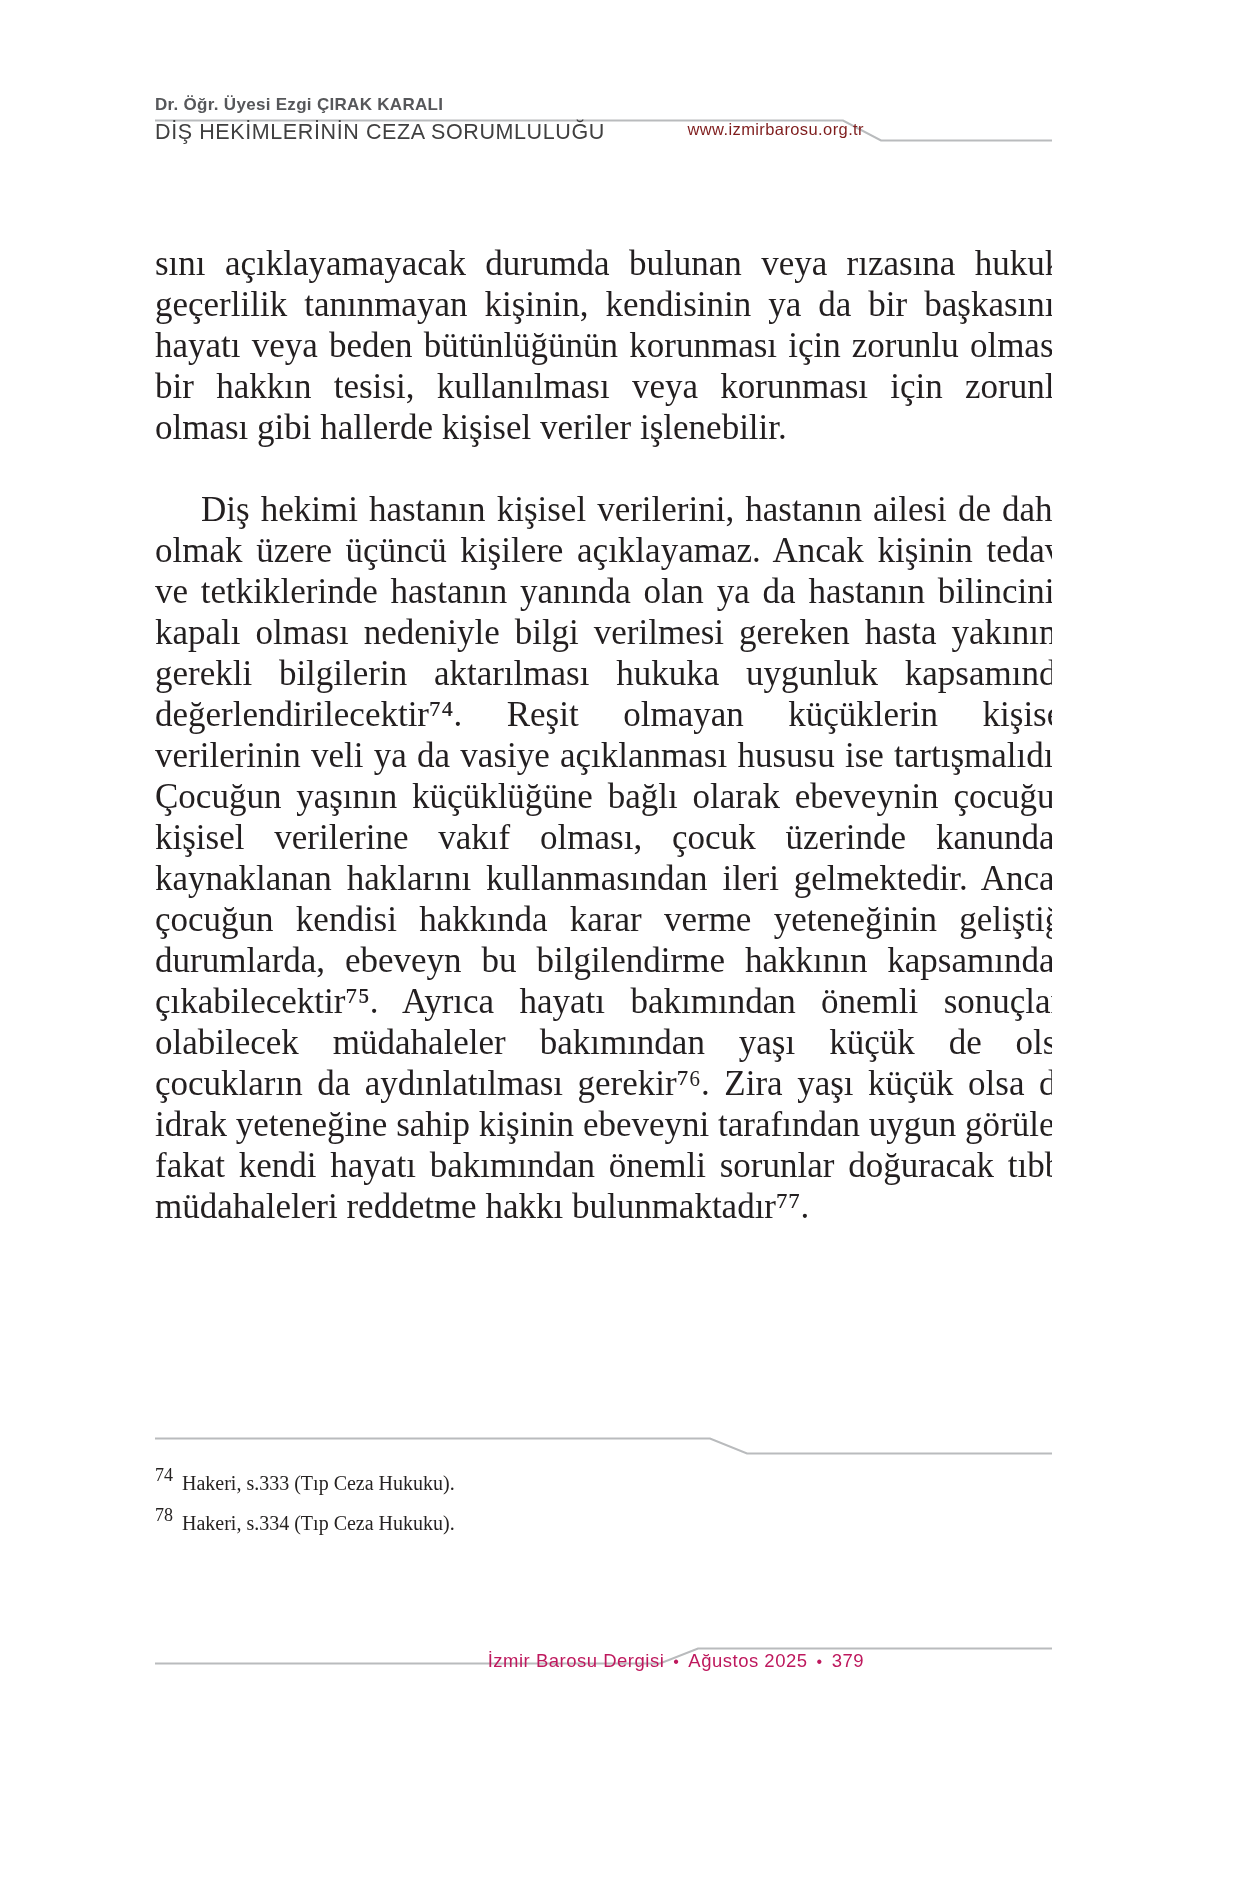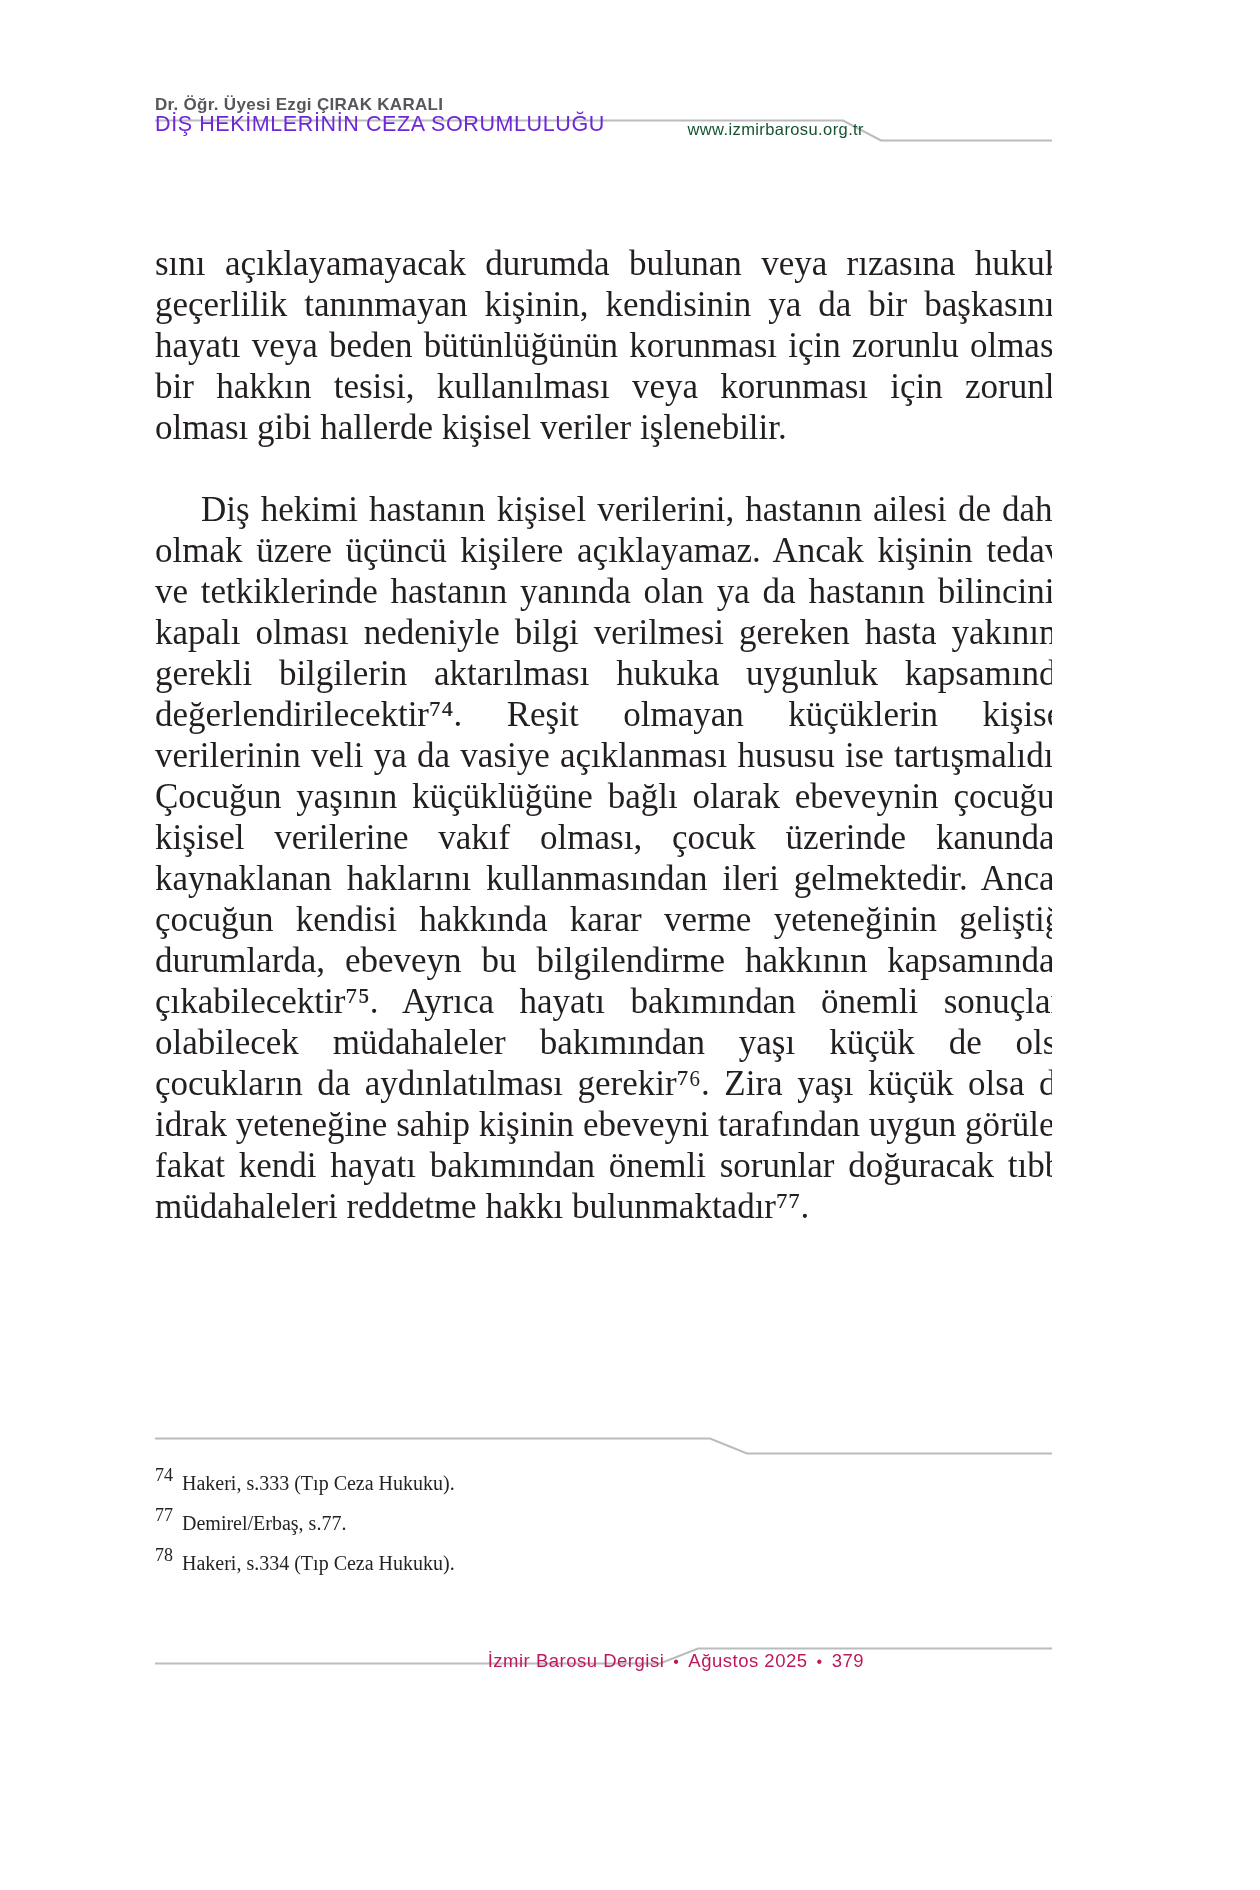--- a/index.html
+++ b/index.html
@@ -30,37 +30,37 @@
     top: 119px;
   }
   .header-rule polyline, .fn-rule polyline, .footer-rule polyline {
     fill: none;
     stroke: #b9bbbd;
     stroke-width: 2;
   }
   .title {
     position: absolute;
     left: 155px;
-    top: 114px;
+    top: 122px;
     font-family: "Liberation Sans", sans-serif;
     font-size: 21.5px;
     font-weight: 400;
     line-height: 1;
-    color: #6d28d9;
+    color: #404040;
     letter-spacing: 0.6px;
     white-space: nowrap;
   }
   .url {
     position: absolute;
     right: 188px;
     top: 121px;
     font-family: "Liberation Sans", sans-serif;
     font-size: 16.5px;
     line-height: 1;
-    color: #14532d;
+    color: #7f1d1d;
     letter-spacing: 0.4px;
     white-space: nowrap;
   }
 
   
   .content {
     position: absolute;
     left: 155px;
     top: 243px;
     width: 917px;
@@ -145,23 +145,20 @@
 
   <div class="footnotes">
     <svg class="fn-rule" width="950" height="18" viewBox="0 0 950 18" aria-hidden="true">
       <polyline points="0,1.5 555,1.5 592,16.5 950,16.5"></polyline>
     </svg>
 
     <div class="fn">
       <sup>74</sup><span>Hakeri, s.333 (Tıp Ceza Hukuku).</span>
     </div>
     <div class="fn">
-      <sup>77</sup><span>Demirel/Erbaş, s.77.</span>
-    </div>
-    <div class="fn">
       <sup>78</sup><span>Hakeri, s.334 (Tıp Ceza Hukuku).</span>
     </div>
   </div>
 
   <svg class="footer-rule" width="950" height="22" viewBox="0 0 950 22" aria-hidden="true">
     <polyline points="0,18.5 505,18.5 543,3.5 950,3.5"></polyline>
   </svg>
 
   <div class="footer-text">
     <span>İzmir Barosu Dergisi</span><span class="dot">•</span><span>Ağustos 2025</span><span class="dot">•</span><span>379</span>

